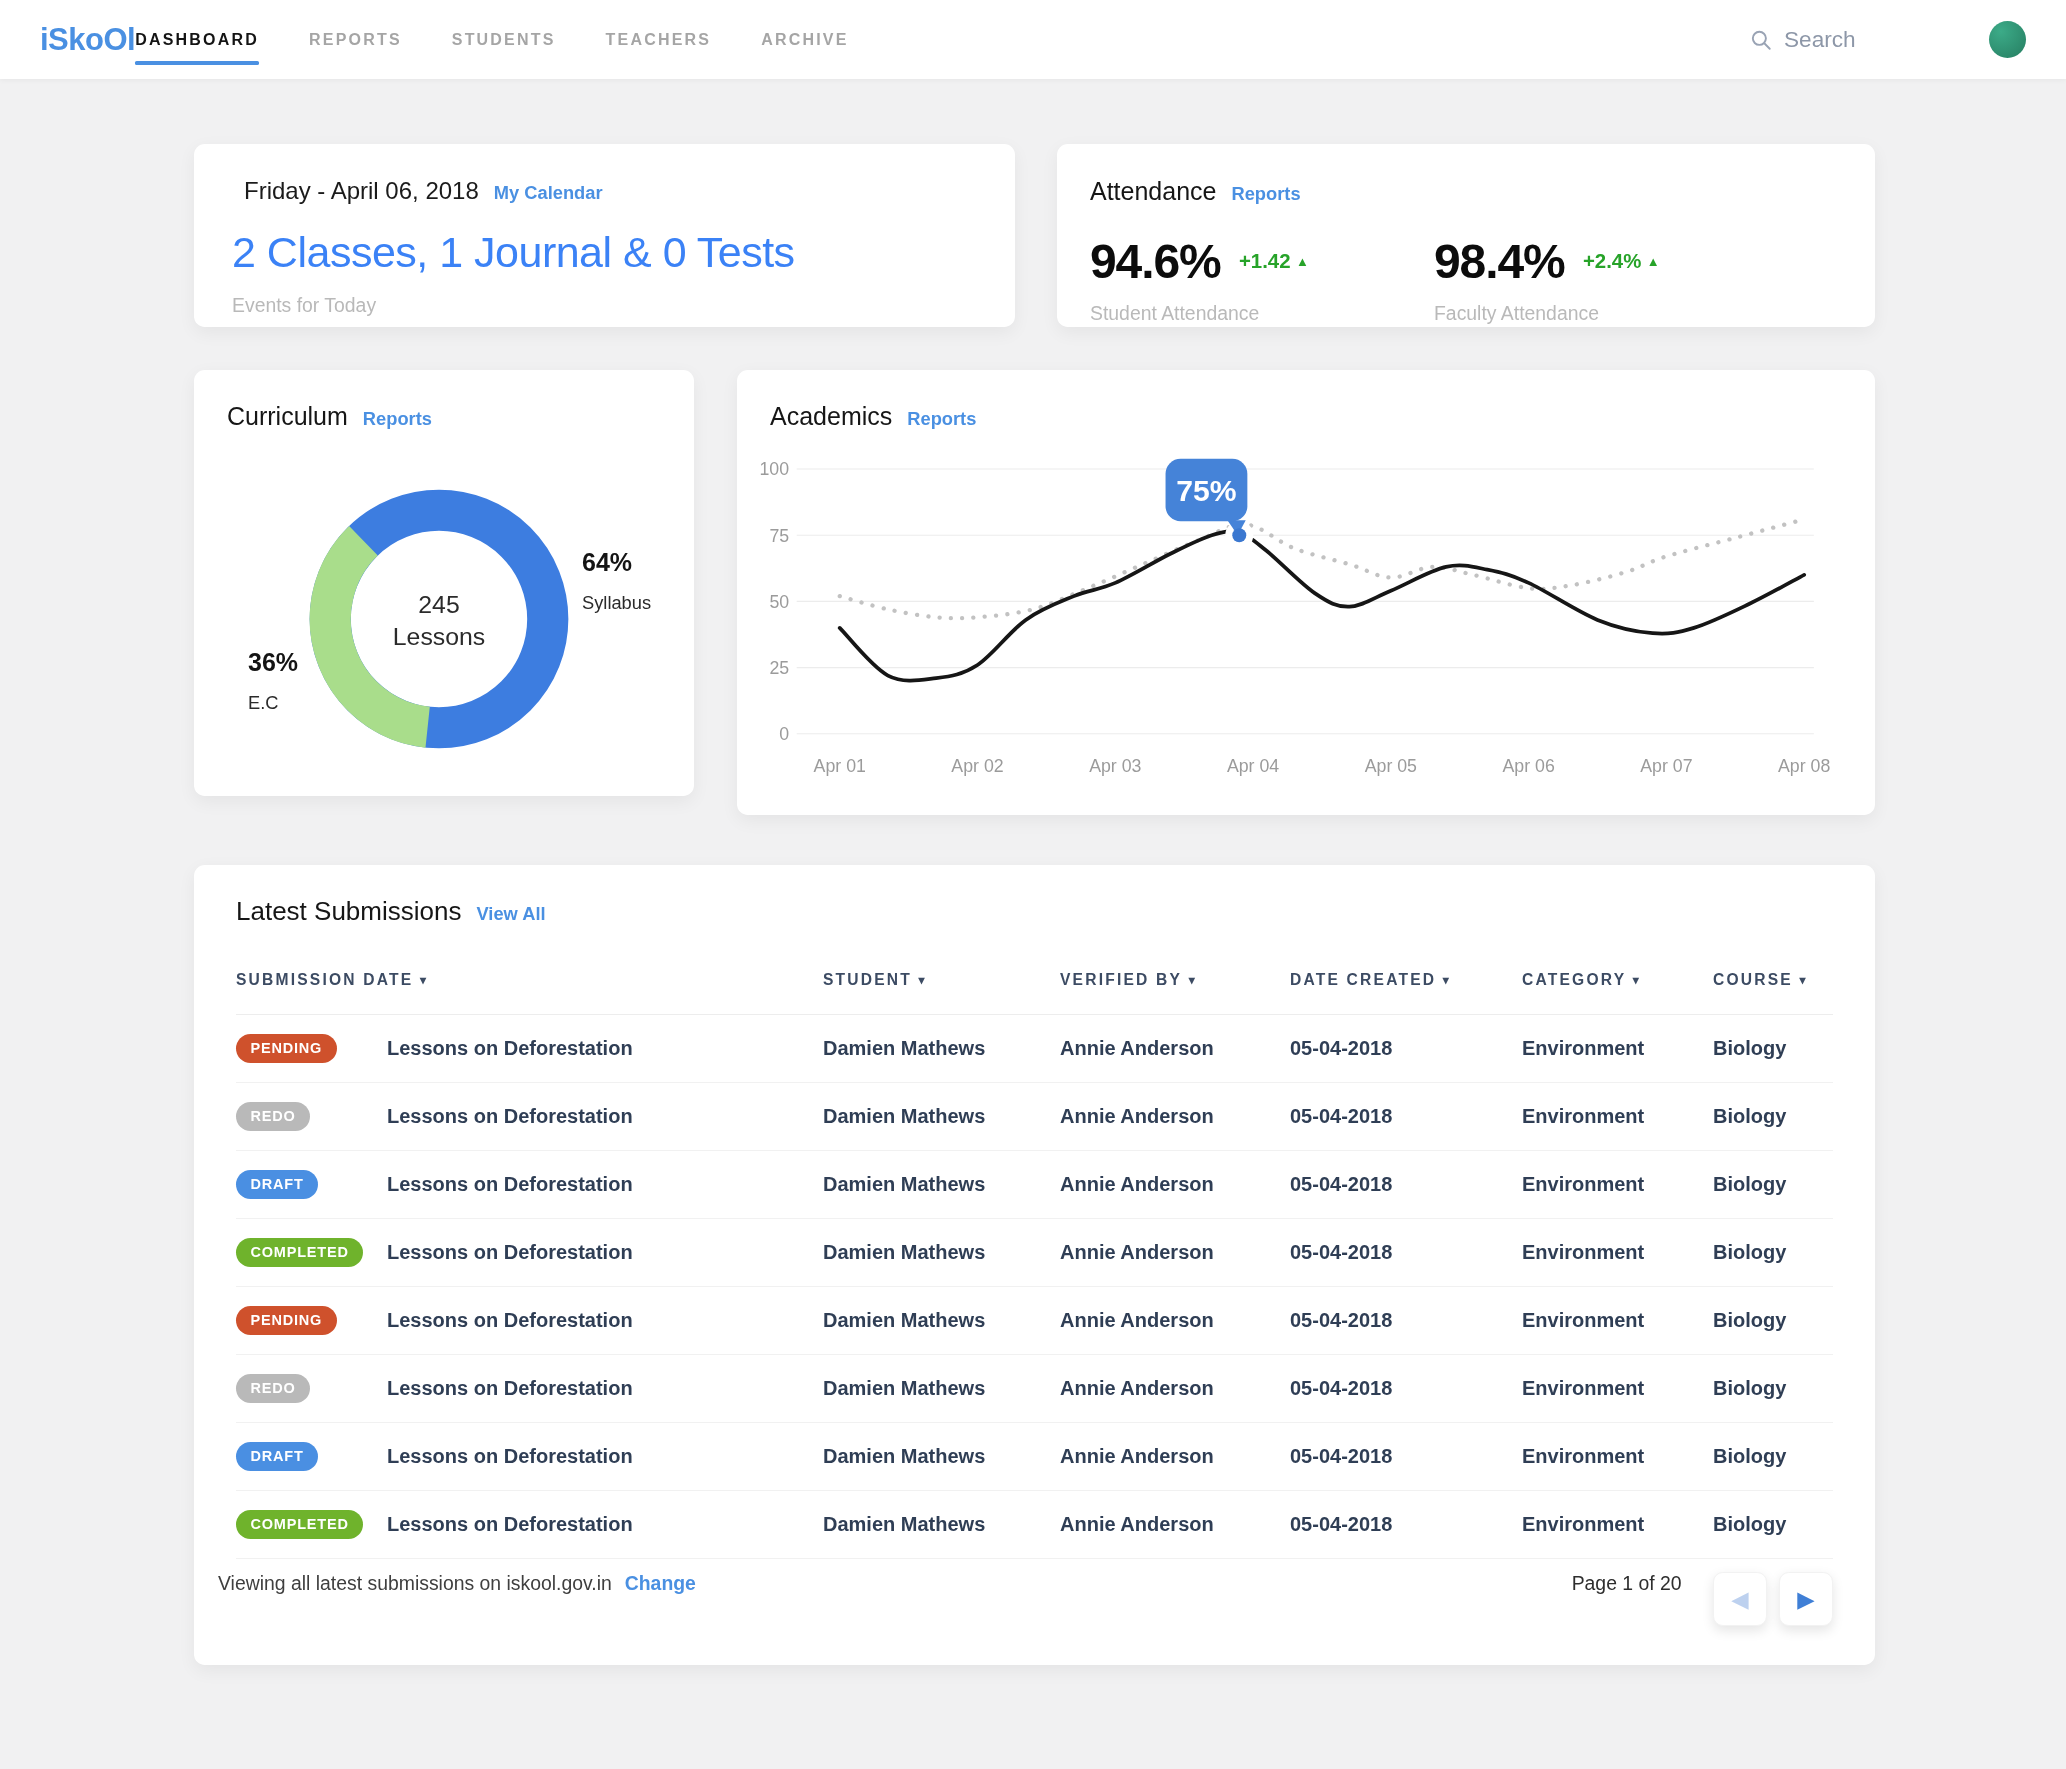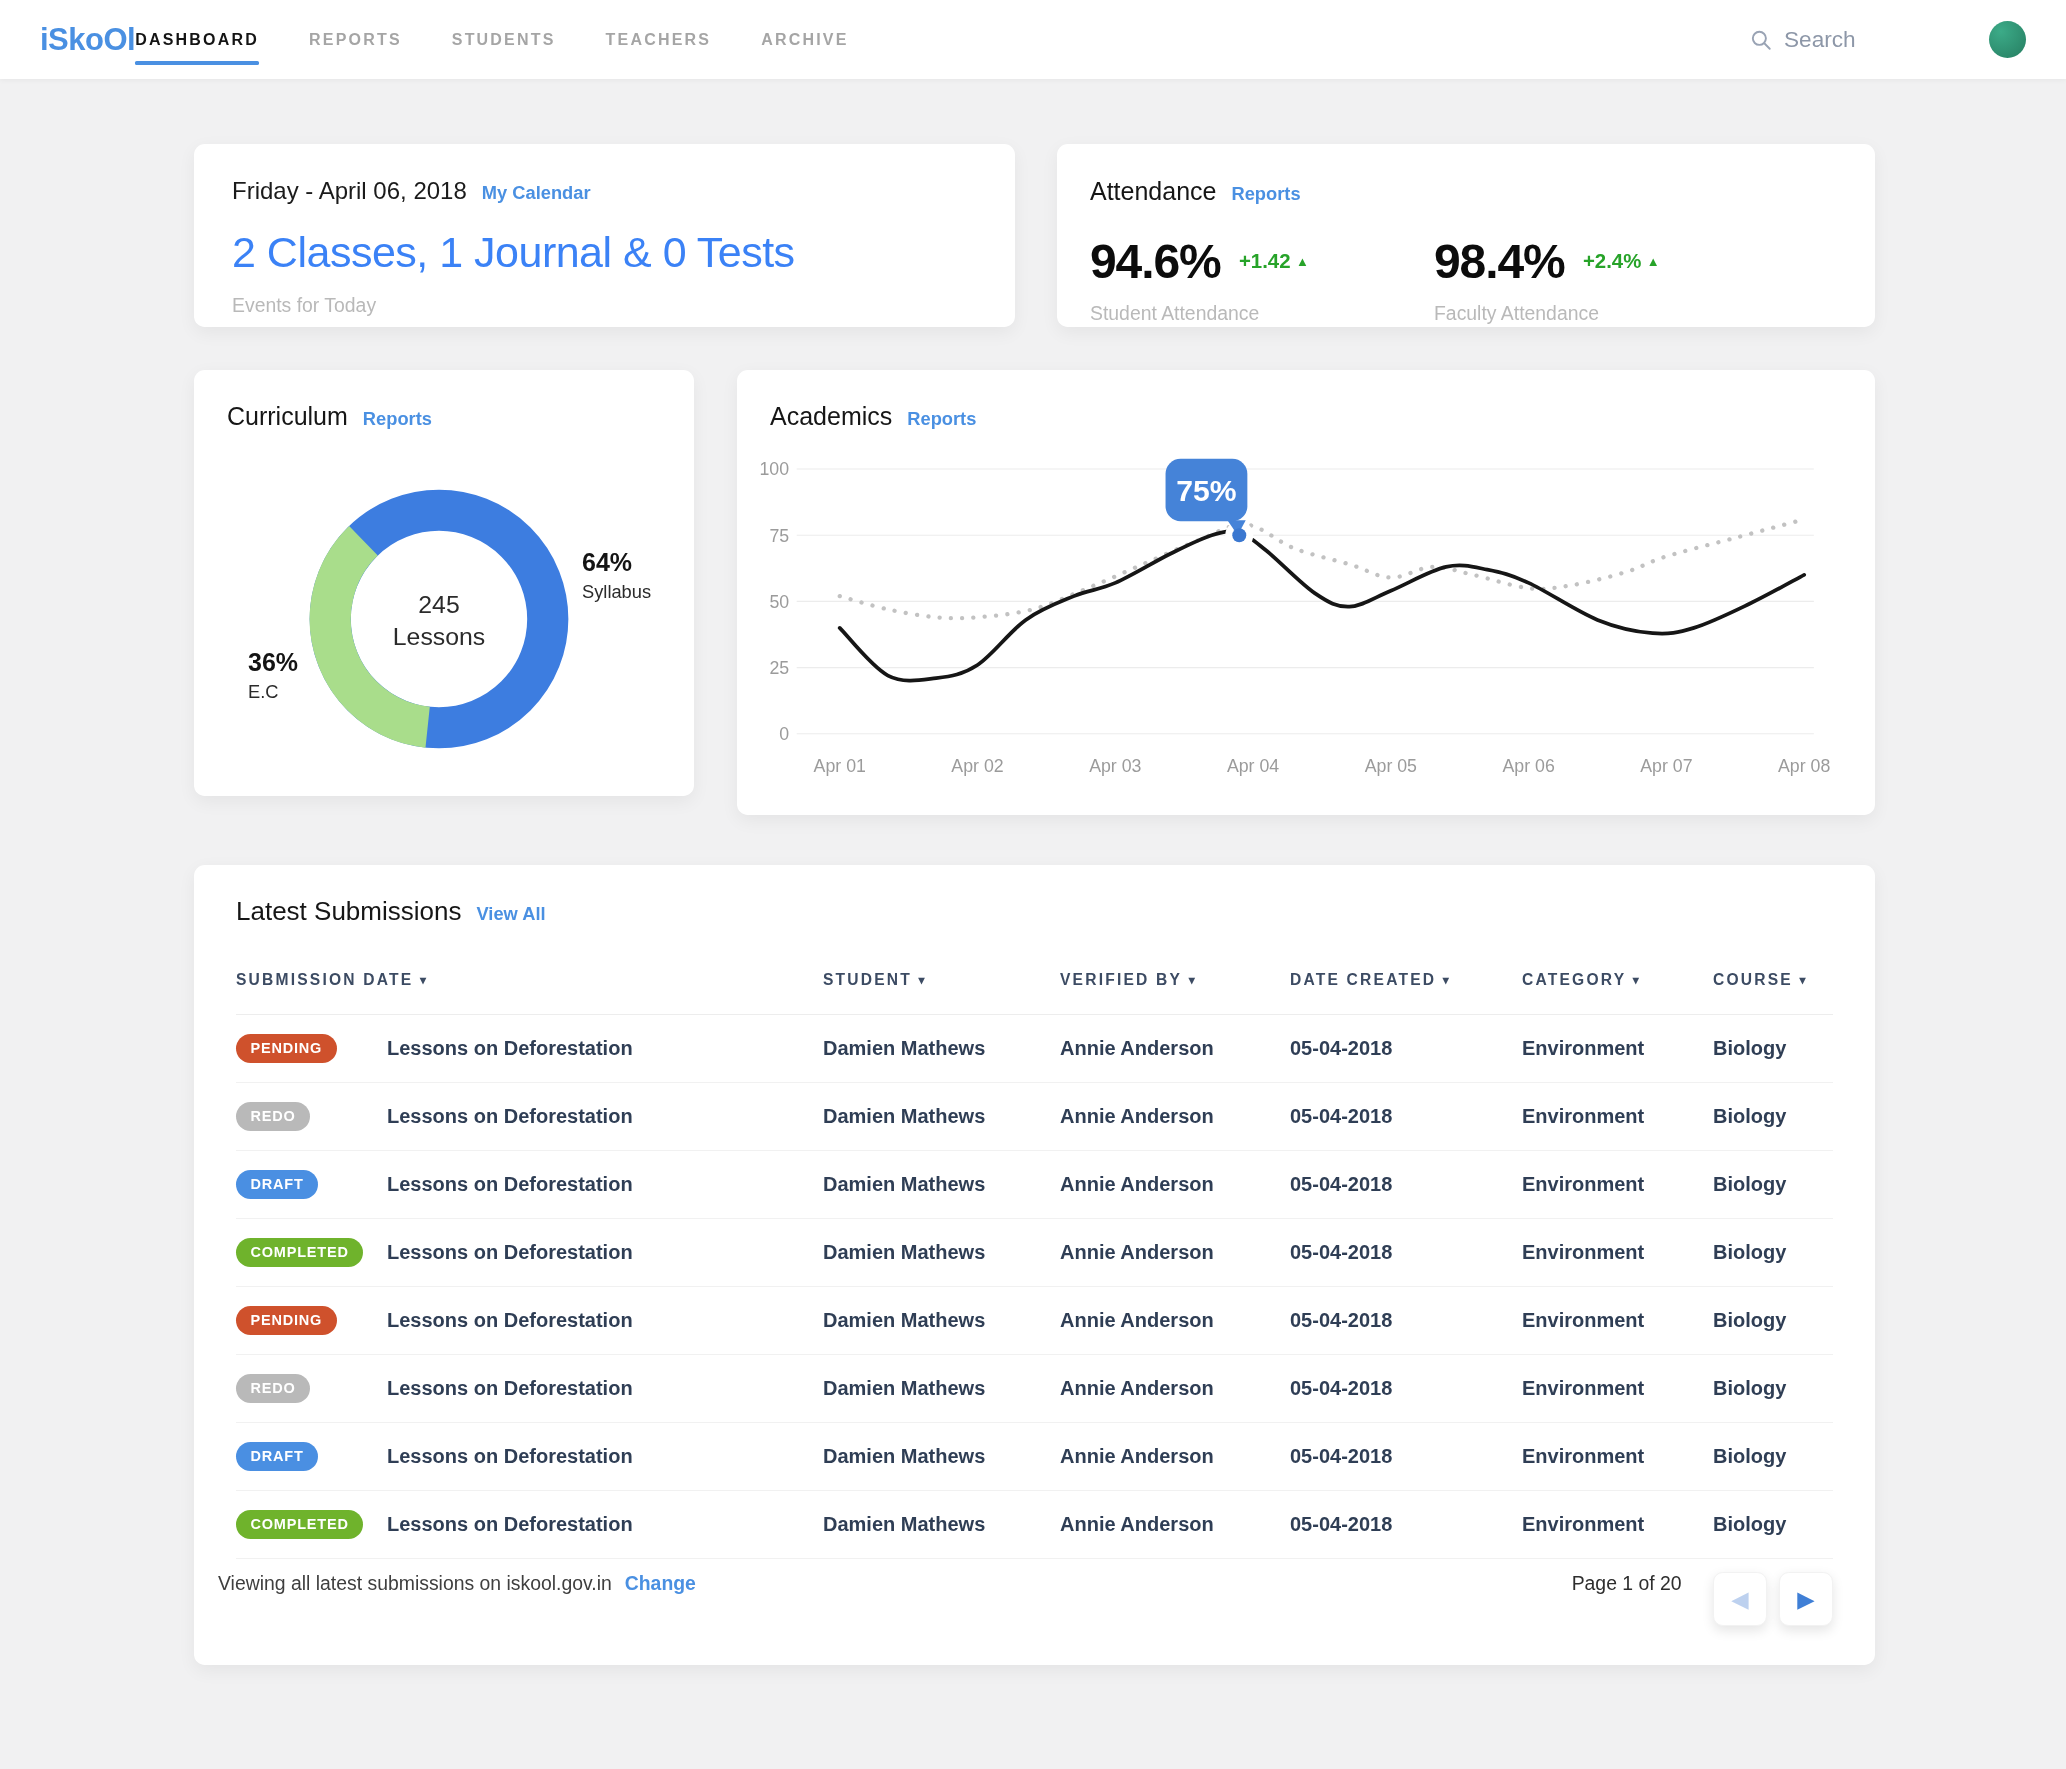--- a/index.html
+++ b/index.html
@@ -58,21 +58,21 @@
   .stat{min-width:344px;}
   .stat-top{display:flex;align-items:center;gap:18.3px;}
   .stat-value{font-size:48px;font-weight:800;color:#0c0c0c;letter-spacing:-1.1px;}
   .stat-delta{font-size:20.4px;font-weight:700;display:flex;align-items:center;gap:5.4px;}
   .stat-delta .up-arrow{font-size:13px;}
   .stat-label{font-size:19.4px;color:#b9b9b9;margin-top:13px;}
   
   .donut-wrap{position:absolute;left:113px;top:117px;width:264px;height:264px;}
   .donut-label{position:absolute;}
   .donut-pct{font-size:25px;font-weight:700;color:#141414;}
-  .donut-name{font-size:18.3px;color:#2a2a2a;margin-top:4px;}
+  .donut-name{font-size:18.3px;color:#2a2a2a;margin-top:15px;}
   #donut-label-right{left:388px;top:178px;}
   #donut-label-left{left:54px;top:278px;}
   
   #line-chart{position:absolute;left:21.5px;top:87px;}
   svg text{font-family:"Liberation Sans",sans-serif;}
   
   .tbl-header{
     display:grid;grid-template-columns:151px 436px 237px 230px 232px 191px 1fr;
     margin-top:44px;padding-bottom:25px;border-bottom:1.1px solid #ededed;
   }
@@ -127,21 +127,21 @@
         </svg>
       </span>
       <input class="search-input" type="text" placeholder="Search" style="">
     </div>
     <div class="avatar"></div>
   </div>
 </div>
 
 <div class="card" id="card-calendar">
   <div class="title-row">
-    <span class="cal-date" style="font-size:24px;font-weight:500;color:#1b1b1b;">Friday - April 06, 2018</span>
+    <span class="cal-date" style="font-size:24px;font-weight:500;color:#1b1b1b;margin-left:12px;">Friday - April 06, 2018</span>
     <a class="lnk">My Calendar</a>
   </div>
   <div class="cal-headline">2 Classes, 1 Journal &amp; 0 Tests</div>
   <div class="muted">Events for Today</div>
 </div>
 
 <div class="card" id="card-attendance">
   <div class="title-row">
     <span class="card-title">Attendance</span>
     <a class="lnk">Reports</a>

